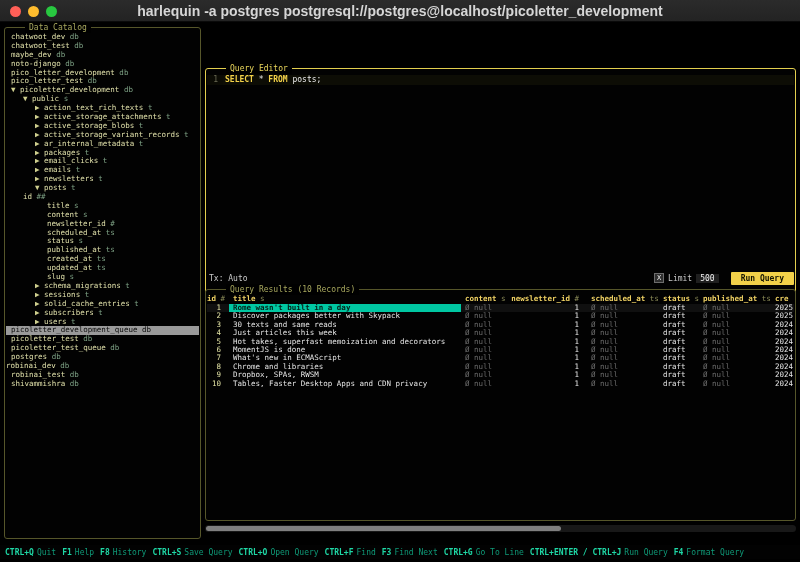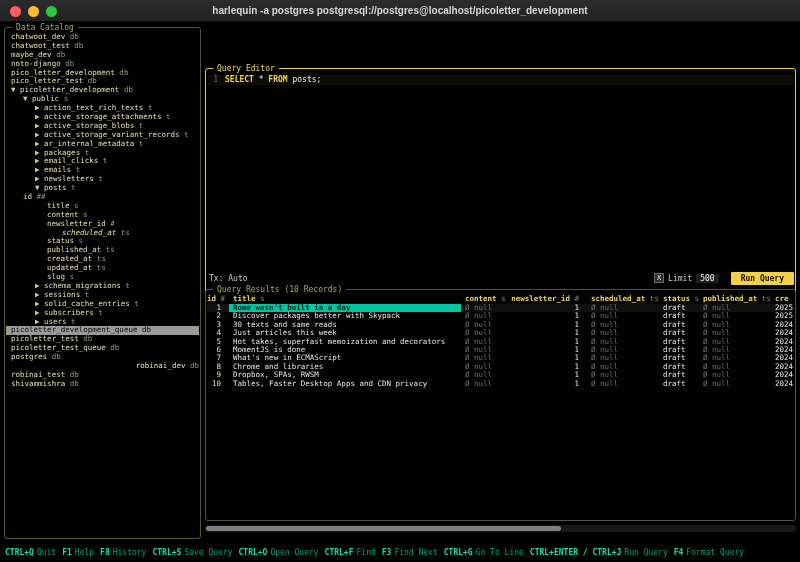--- a/index.html
+++ b/index.html
@@ -13,30 +13,30 @@
   
   .titlebar {
     position:absolute; top:0; left:0; right:0; height:22px;
     background:linear-gradient(#2b2b2b,#232323); border-bottom:1px solid #0a0a0a;
     display:flex; align-items:center;
   }
   .traffic-lights { position:absolute; left:10px; top:0; height:22px; display:flex; align-items:center; gap:7px; }
   .tl { width:11px; height:11px; border-radius:50%; display:inline-block; }
   .tl.red { background:#ff5f57; } .tl.yellow { background:#febc2e; } .tl.green { background:#28c840; }
   .win-title {
-    flex:1; text-align:center; color:#d6d6d6; font-size:10px; font-weight:bold;
+    flex:1; text-align:center; color:#d6d6d6; font-size:14px; font-weight:bold;
     font-family:"Liberation Sans", sans-serif; white-space:nowrap; overflow:hidden;
   }
 
   .content { position:absolute; top:22px; left:0; right:0; bottom:0; background:#000; }
 
   
   .panel { position:absolute; border:1px solid var(--border,#56562a); border-radius:3px; background:#020202; }
   .panel-title {
-    position:absolute; top:-6px; left:7px; background:#000; padding:0 4px;
+    position:absolute; top:-6px; left:20px; background:#000; padding:0 4px;
     font-size:8px; line-height:11px; color:#a8a85e; white-space:nowrap;
   }
   .catalog { left:4px; top:5px; width:197px; height:512px; }
   .editor  { left:205px; top:5px; right:4px; height:240px; border-color:var(--borderFocus,#e3cf4e);margin-top:41px; }
   .editor .panel-title { color:#ecd85c; }
   .results { left:205px; top:267px; right:4px; height:232px; }
 
   
   .tree { position:absolute; inset:1px; padding-top:4px; overflow:hidden; font-size:7.5px; line-height:8.9px; white-space:nowrap; }
   .tree-item { height:8.9px; color:#d9d99c; cursor:default; }
@@ -134,36 +134,36 @@
           <div class="tree-item" style="padding-left: 29px;"><span class="arrow">▶ </span><span class="t-label">ar_internal_metadata</span><span class="t-type"> t</span></div>
           <div class="tree-item" style="padding-left: 29px;"><span class="arrow">▶ </span><span class="t-label">packages</span><span class="t-type"> t</span></div>
           <div class="tree-item" style="padding-left: 29px;"><span class="arrow">▶ </span><span class="t-label">email_clicks</span><span class="t-type"> t</span></div>
           <div class="tree-item" style="padding-left: 29px;"><span class="arrow">▶ </span><span class="t-label">emails</span><span class="t-type"> t</span></div>
           <div class="tree-item" style="padding-left: 29px;"><span class="arrow">▶ </span><span class="t-label">newsletters</span><span class="t-type"> t</span></div>
           <div class="tree-item" style="padding-left: 29px;"><span class="arrow">▼ </span><span class="t-label">posts</span><span class="t-type"> t</span></div>
           <div class="tree-item" style="padding-left: 17px;"><span class="arrow"></span><span class="t-label">id</span><span class="t-type"> ##</span></div>
           <div class="tree-item" style="padding-left: 41px;"><span class="arrow"></span><span class="t-label">title</span><span class="t-type"> s</span></div>
           <div class="tree-item" style="padding-left: 41px;"><span class="arrow"></span><span class="t-label">content</span><span class="t-type"> s</span></div>
           <div class="tree-item" style="padding-left: 41px;"><span class="arrow"></span><span class="t-label">newsletter_id</span><span class="t-type"> #</span></div>
-          <div class="tree-item" style="padding-left: 56px; font-style: italic;"><span class="arrow"></span><span class="t-label">scheduled_at</span><span class="t-type"> ts</span></div>
+          <div class="tree-item" style="padding-left: 41px;"><span class="arrow"></span><span class="t-label">scheduled_at</span><span class="t-type"> ts</span></div>
           <div class="tree-item" style="padding-left: 41px;"><span class="arrow"></span><span class="t-label">status</span><span class="t-type"> s</span></div>
           <div class="tree-item" style="padding-left: 41px;"><span class="arrow"></span><span class="t-label">published_at</span><span class="t-type"> ts</span></div>
           <div class="tree-item" style="padding-left: 41px;"><span class="arrow"></span><span class="t-label">created_at</span><span class="t-type"> ts</span></div>
           <div class="tree-item" style="padding-left: 41px;"><span class="arrow"></span><span class="t-label">updated_at</span><span class="t-type"> ts</span></div>
           <div class="tree-item" style="padding-left: 41px;"><span class="arrow"></span><span class="t-label">slug</span><span class="t-type"> s</span></div>
           <div class="tree-item" style="padding-left: 29px;"><span class="arrow">▶ </span><span class="t-label">schema_migrations</span><span class="t-type"> t</span></div>
           <div class="tree-item" style="padding-left: 29px;"><span class="arrow">▶ </span><span class="t-label">sessions</span><span class="t-type"> t</span></div>
           <div class="tree-item" style="padding-left: 29px;"><span class="arrow">▶ </span><span class="t-label">solid_cache_entries</span><span class="t-type"> t</span></div>
           <div class="tree-item" style="padding-left: 29px;"><span class="arrow">▶ </span><span class="t-label">subscribers</span><span class="t-type"> t</span></div>
           <div class="tree-item" style="padding-left: 29px;"><span class="arrow">▶ </span><span class="t-label">users</span><span class="t-type"> t</span></div>
           <div class="tree-item selected" style="padding-left: 5px;"><span class="arrow"></span><span class="t-label">picoletter_development_queue</span><span class="t-type"> db</span></div>
           <div class="tree-item" style="padding-left: 5px;"><span class="arrow"></span><span class="t-label">picoletter_test</span><span class="t-type"> db</span></div>
           <div class="tree-item" style="padding-left: 5px;"><span class="arrow"></span><span class="t-label">picoletter_test_queue</span><span class="t-type"> db</span></div>
           <div class="tree-item" style="padding-left: 5px;"><span class="arrow"></span><span class="t-label">postgres</span><span class="t-type"> db</span></div>
-          <div class="tree-item" style="padding-left: 5px; text-align: right;"><span class="arrow"></span><span class="t-label">robinai_dev</span><span class="t-type"> db</span></div>
+          <div class="tree-item" style=""><span class="arrow"></span><span class="t-label">robinai_dev</span><span class="t-type"> db</span></div>
           <div class="tree-item" style="padding-left: 5px;"><span class="arrow"></span><span class="t-label">robinai_test</span><span class="t-type"> db</span></div>
           <div class="tree-item" style="padding-left: 5px;"><span class="arrow"></span><span class="t-label">shivammishra</span><span class="t-type"> db</span></div>
         </div>
     </div>
 
     <div class="panel editor">
       <div class="panel-title">Query Editor</div>
       <div class="code-area">
         <span class="gutter">1</span>
         <span class="code-line"><span class="tok-keyword">SELECT</span><span class="tok-plain"> * </span><span class="tok-keyword">FROM</span><span class="tok-plain"> posts;</span></span>

